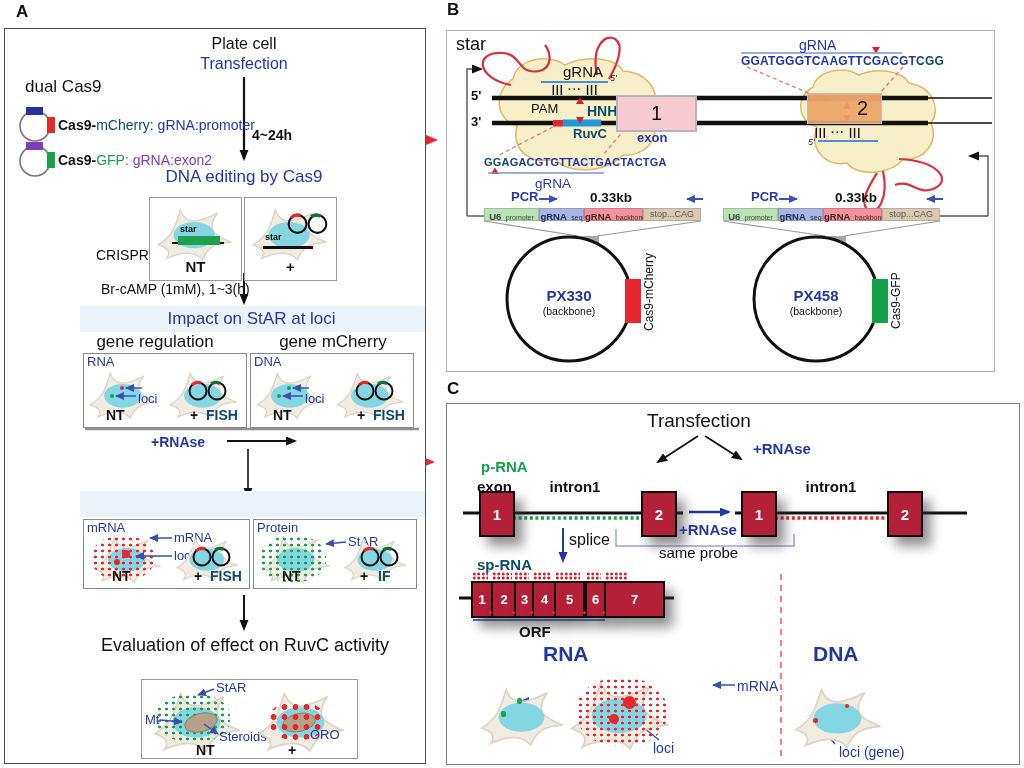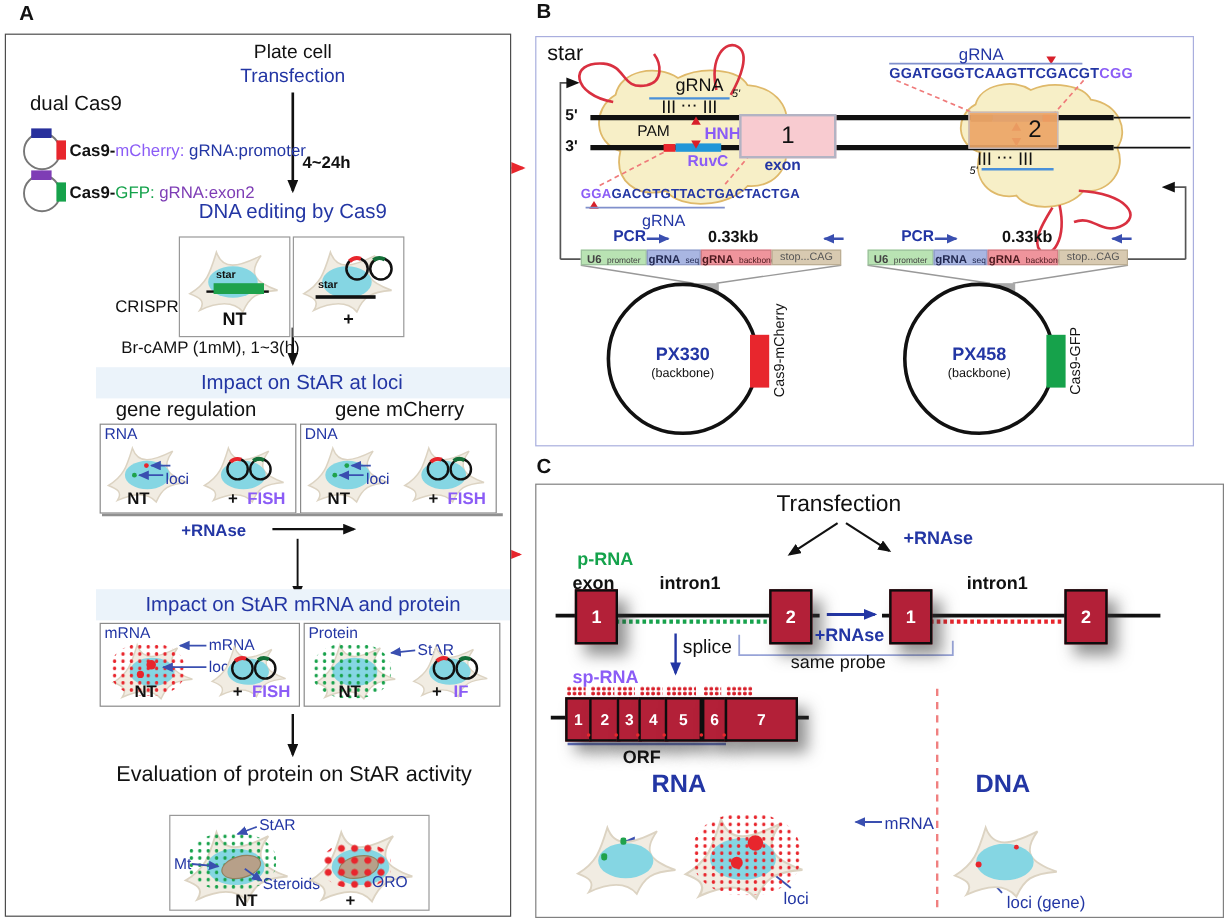--- a/index.html
+++ b/index.html
@@ -3,21 +3,21 @@
 <meta charset="utf-8">
 <style>
   html,body{margin:0;padding:0;background:#fff}
   #fig{position:relative;width:1024px;height:768px;background:#fff;font-family:"Liberation Sans",sans-serif;overflow:hidden}
   .abs{position:absolute}
   .t{font-family:"Liberation Sans",sans-serif;line-height:1.15;white-space:nowrap;color:#111}
   .b{font-weight:bold}
   .it{font-style:italic}
   .ctr{text-align:center}
   .blue{color:#2336a4}
-  .red{color:#8b5cf6}
+  .red{color:#0c4a6e}
   .green{color:#14a24b}
   .purple{color:#7e3db5}
   .panel{position:absolute;background:#fff}
   .gbox{position:absolute;border:1.2px solid #8a8a8a;background:#fff}
   .exonbox{position:absolute;background:#b32038;border:2px solid #0d0d0d;color:#fff;font-weight:bold;display:flex;align-items:center;justify-content:center;box-shadow:8px 9px 12px rgba(55,55,55,.55)}
   svg.ov{position:absolute;left:0;top:0;pointer-events:none}
   .dots-red{background-image:radial-gradient(circle,#e8262d 1.2px,transparent 1.7px);background-size:7px 6px;border-radius:45%}
   .dots-green{background-image:radial-gradient(circle,#19a24c 1.2px,transparent 1.7px);background-size:7px 6px;border-radius:45%}
   .dots-red-big{background-image:radial-gradient(circle,#e8262d 2.6px,transparent 3.2px);background-size:11px 10px;border-radius:45%}
   .dots-red-sm{background-image:radial-gradient(circle,#d81f2a 1.3px,transparent 1.8px);background-size:4.5px 4px}
@@ -166,21 +166,20 @@
           <use href="#plasmidpair"></use>
         </svg>
     <div class="abs t b" style="left:22px;top:53px;font-size:14px">NT</div>
     <div class="abs t b" style="left:106px;top:53px;font-size:14px">+</div>
     <div class="abs t b red" style="left:122px;top:53px;font-size:14px">FISH</div>
   </div>
 
   <div class="abs t b blue" style="left:146px;top:405px;font-size:14px">+RNAse</div>
 
   <div class="band" style="left:75px;top:462px;width:345px;height:26px"></div>
-  <div class="abs t ctr blue" style="left:75px;top:465px;width:345px;font-size:17px">Impact on StAR mRNA and protein</div>
 
   <div class="gbox" style="left:78px;top:490px;width:165px;height:68px">
     <div class="abs t blue" style="left:3px;top:1px;font-size:13px">mRNA</div>
     <svg class="abs" style="left:2px;top:10px" width="84" height="56" viewBox="0 0 120 90">
           <use href="#cellbody"></use>
         </svg>
     <div class="abs dots-red" style="left:8px;top:16px;width:62px;height:44px"></div>
     <div class="dot" style="left:38px;top:30px;width:8px;height:8px;background:#e8262d"></div>
     <div class="dot" style="left:30px;top:39px;width:6px;height:6px;background:#e8262d"></div>
     <svg class="ov" width="165" height="68">
@@ -213,21 +212,21 @@
           <use href="#cellbody"></use>
         </svg>
     <svg class="abs" style="left:104px;top:26px" width="44" height="22" viewBox="0 0 44 22">
           <use href="#plasmidpair"></use>
         </svg>
     <div class="abs t b" style="left:28px;top:48px;font-size:14px">NT</div>
     <div class="abs t b" style="left:106px;top:48px;font-size:14px">+</div>
     <div class="abs t b red" style="left:124px;top:48px;font-size:14px">IF</div>
   </div>
 
-  <div class="abs t ctr" style="left:20px;top:606px;width:440px;font-size:18px">Evaluation of protein on StAR activity</div>
+  <div class="abs t ctr" style="left:20px;top:606px;width:440px;font-size:18px">Evaluation of effect on RuvC activity</div>
 
   <div class="gbox" style="left:136px;top:650px;width:215px;height:78px;border-color:#999">
     <svg class="abs" style="left:2px;top:4px" width="108" height="72" viewBox="0 0 120 90">
           <use href="#cellbody"></use>
         </svg>
     <div class="abs dots-green" style="left:14px;top:14px;width:74px;height:48px"></div>
     <div class="mito" style="left:42px;top:33px;width:32px;height:17px;transform:rotate(-15deg)"></div>
     <svg class="ov" width="215" height="78">
       <line x1="72" y1="9" x2="56" y2="15" stroke="#3a4fb0" stroke-width="1.5" marker-end="url(#an)"></line>
       <line x1="18" y1="40" x2="40" y2="42" stroke="#3a4fb0" stroke-width="1.5" marker-end="url(#an)"></line>

